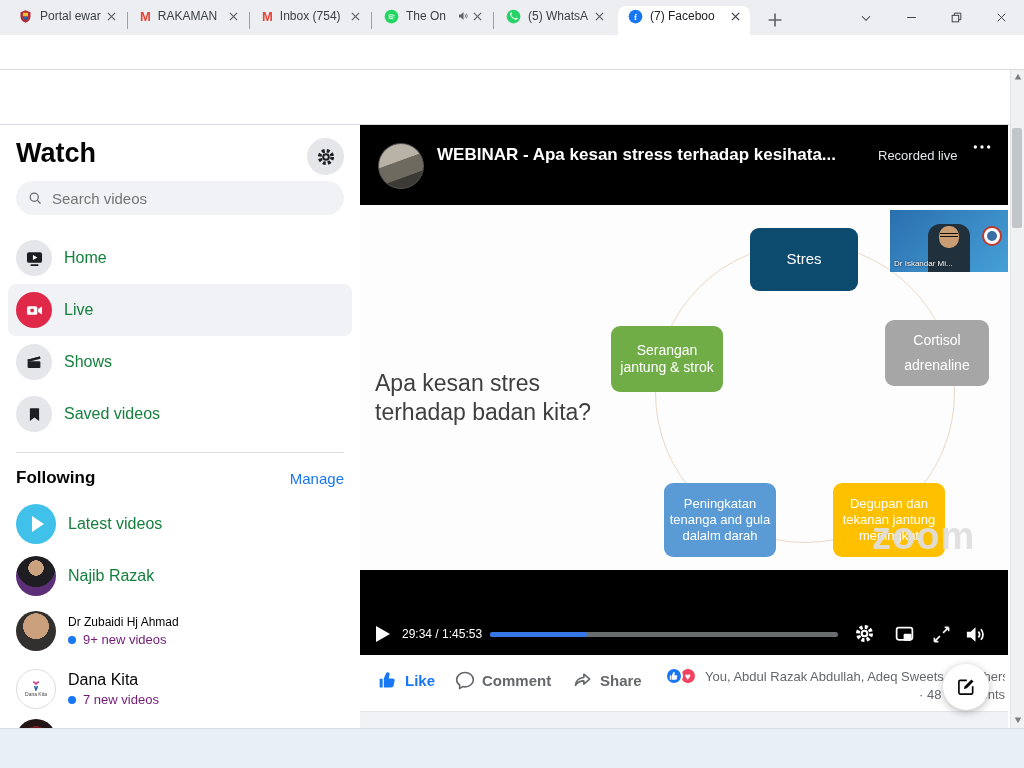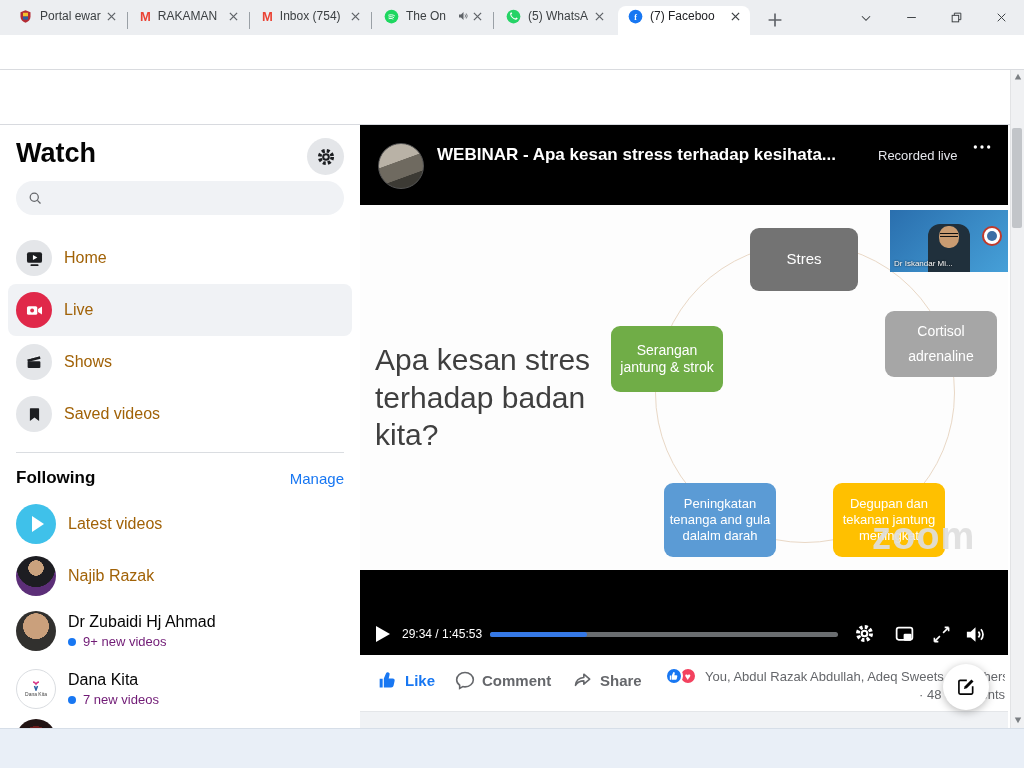--- a/index.html
+++ b/index.html
@@ -28,21 +28,21 @@
   .navico{top:86px;width:30px;height:30px;display:flex;align-items:center;justify-content:center}
   .badge{position:absolute;background:#e41e3f;color:#fff;border-radius:10px;font-size:11px;font-weight:bold;display:flex;align-items:center;justify-content:center;border:2px solid #fff}
 
   
   #scrollbar{left:1010px;top:70px;width:14px;height:658px;background:#f0f1f3;border-left:1px solid #e2e3e5}
   #scrollthumb{left:1012px;top:128px;width:10px;height:100px;background:#c2c5c9;border-radius:2px}
 
   
   #sidebar{left:0;top:125px;width:360px;height:603px;background:#fff;overflow:hidden}
   .srow{position:absolute;left:0;width:360px;height:52px;display:flex;align-items:center}
-  .srow .lbl{margin-left:12px;font-size:16px;color:#a16207;font-weight:500}
+  .srow .lbl{margin-left:12px;font-size:16px;color:#15803d;font-weight:500}
   .icoc{width:36px;height:36px;border-radius:50%;background:#e4e6e9;display:flex;align-items:center;justify-content:center;margin-left:16px;flex:none}
   .avatar40{width:40px;height:40px;border-radius:50%;margin-left:16px;flex:none}
   .subline{font-size:13px;color:#701a75}
 
   
   #playercol{left:360px;top:125px;width:648px;height:603px;background:#f0f2f5}
   #vheader{left:0;top:0;width:648px;height:80px;background:#000}
   #stage{left:0;top:80px;width:648px;height:365px;background:#fdfdfd;overflow:hidden}
   #vcontrols{left:0;top:445px;width:648px;height:85px;background:#000}
   #socialbar{left:0;top:530px;width:648px;height:57px;background:#fff;border-bottom:1px solid #e4e6e9}
@@ -319,20 +319,21 @@
       <svg width="20" height="20" viewBox="0 0 24 24">
           <circle cx="12" cy="12" r="7.5" fill="none" stroke="#1c1e21" stroke-width="4.4" stroke-dasharray="3.4 2.5"></circle>
           <circle cx="12" cy="12" r="3.4" fill="none" stroke="#1c1e21" stroke-width="2.4"></circle>
         </svg>
     </div>
     <div class="abs flex" style="left:16px;top:56px;width:328px;height:34px;background:#f0f2f5;border-radius:17px;padding:0 12px">
       <svg width="15" height="15" viewBox="0 0 24 24">
           <circle cx="10" cy="10" r="6.5" fill="none" stroke="#65676b" stroke-width="2"></circle>
           <path d="M15 15l5 5" stroke="#65676b" stroke-width="2"></path>
         </svg>
+      <input readonly="" style="border: none; outline: none; background: transparent; margin-left: 9px; font-size: 15px; color: rgb(5, 5, 5); width: 260px; font-family: &quot;Liberation Sans&quot;, sans-serif;" placeholder="Search videos">
     </div>
     <div class="srow" style="top:107px">
       <div class="icoc">
           <svg width="19" height="19" viewBox="0 0 24 24">
             <rect x="2.5" y="4" width="19" height="13.5" rx="2.5" fill="#1c1e21"></rect>
             <polygon points="10,7.6 15.6,10.75 10,13.9" fill="#fff"></polygon>
             <path d="M8 20.5h8" stroke="#1c1e21" stroke-width="2.2" stroke-linecap="round"></path>
           </svg>
         </div>
       <span class="lbl">Home</span>
@@ -376,21 +377,21 @@
       </div>
       <span class="lbl">Latest videos</span>
     </div>
     <div class="srow" style="top:425px">
       <div class="avatar40" style="background:radial-gradient(circle at 50% 30%,#caa27e 0 22%,#1d1d22 23% 55%,#5c2e78 56%)"></div>
       <span class="lbl">Najib Razak</span>
     </div>
     <div class="srow" style="top:477px;height:58px">
       <div class="avatar40" style="background:radial-gradient(circle at 50% 38%,#caa07c 0 40%,#31302e 41%)"></div>
       <div style="margin-left:12px">
-        <div style="font-size:16px;font-weight:500;color:#050505">Dr Zubaidi Hj Ahmad</div>
+        <div style="font-size:12px;font-weight:500;color:#050505">Dr Zubaidi Hj Ahmad</div>
         <div class="flex" style="margin-top:3px">
             <span style="width:8px;height:8px;border-radius:50%;background:#1877f2;display:inline-block;margin-right:7px"></span>
             <span class="subline">9+ new videos</span>
           </div>
       </div>
     </div>
     <div class="srow" style="top:535px;height:58px">
       <div class="avatar40" style="background:#fff;border:1px solid #dadde1;display:flex;flex-direction:column;align-items:center;justify-content:center">
         <svg width="12" height="10" viewBox="0 0 24 20">
             <path d="M6 2c3 0 5 2.5 6 4 1-1.5 3-4 6-4" stroke="#d63384" stroke-width="3" fill="none"></path>
@@ -422,27 +423,27 @@
         <svg width="20" height="20" viewBox="0 0 24 24">
             <circle cx="4" cy="12" r="2" fill="#fff"></circle>
             <circle cx="12" cy="12" r="2" fill="#fff"></circle>
             <circle cx="20" cy="12" r="2" fill="#fff"></circle>
           </svg>
       </div>
     </div>
 
     <div class="abs" id="stage">
       <div class="abs" style="left:295px;top:38px;width:300px;height:300px;border:1px solid #e9d8c6;border-radius:50%"></div>
-      <div class="abs" style="left:15px;top:136px;width:240px;font-size:30px;color:#3f3f3f;line-height:1.25">
+      <div class="abs" style="left:15px;top:164px;width:240px;font-size:23px;color:#3f3f3f;line-height:1.25">
         <div>Apa kesan stres</div>
         <div>terhadap badan kita?</div>
       </div>
-      <div class="sbox" style="left:390px;top:23px;width:108px;height:63px;background:#737373;font-size:15px">Stres</div>
+      <div class="sbox" style="left:390px;top:23px;width:108px;height:63px;background:#0c4a6e;font-size:15px">Stres</div>
       <div class="sbox" style="left:251px;top:121px;width:112px;height:66px;background:#70AD47;font-size:14px">Serangan jantung &amp; strok</div>
-      <div class="sbox" style="left:525px;top:106px;width:112px;height:66px;background:#A6A6A6;font-size:14px;line-height:1.8">Cortisol adrenaline</div>
+      <div class="sbox" style="left:525px;top:115px;width:104px;height:66px;background:#A6A6A6;font-size:14px;line-height:1.8">Cortisol adrenaline</div>
       <div class="sbox" style="left:473px;top:278px;width:112px;height:74px;background:#FFC000;font-size:13px">Degupan dan tekanan jantung meningkat</div>
       <div class="sbox" style="left:304px;top:278px;width:112px;height:74px;background:#5B9BD5;font-size:13px">Peningkatan tenanga and gula dalalm darah</div>
       <div class="abs" style="left:512px;top:310px;font-size:38px;font-weight:bold;letter-spacing:1px;color:rgba(222,222,222,.92)">zoom</div>
 
       <div class="abs" style="left:530px;top:5px;width:118px;height:62px;background:linear-gradient(135deg,#2a6fae,#46a0d8);overflow:hidden">
         <div class="abs" style="left:38px;top:14px;width:42px;height:60px;background:#20303c;border-radius:12px 12px 0 0"></div>
         <div class="abs" style="left:49px;top:16px;width:20px;height:22px;background:#c99c72;border-radius:45%"></div>
         <div class="abs" style="left:50px;top:23px;width:18px;height:4px;border-top:1.5px solid #111;border-bottom:1px solid #111"></div>
         <div class="abs" style="left:92px;top:16px;width:20px;height:20px;border-radius:50%;background:#fff;border:2px solid #c0392b;display:flex;align-items:center;justify-content:center">
           <div style="width:10px;height:10px;border-radius:50%;background:#3b6ea5"></div>

